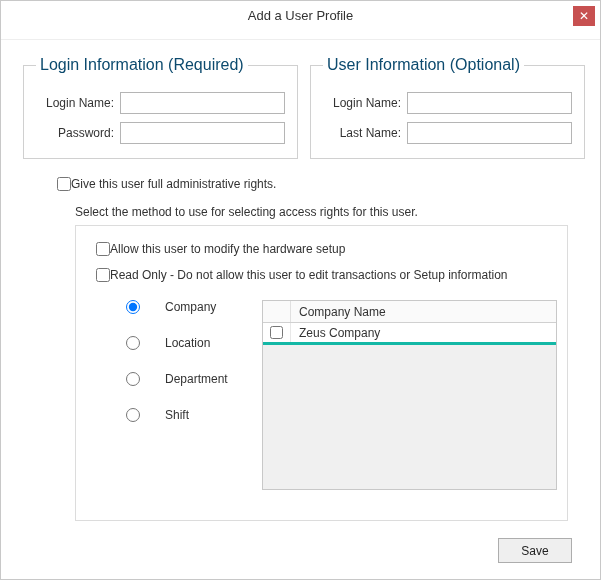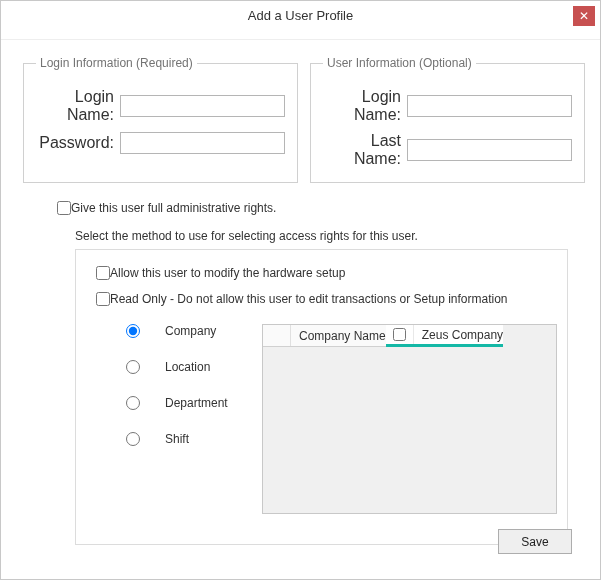--- a/index.html
+++ b/index.html
@@ -52,35 +52,35 @@
     gap: 12px;
     margin-bottom: 18px;
   }
   fieldset.group {
     border: 1px solid #d0d0d0;
     padding: 10px 12px 14px 12px;
     margin: 0;
     flex: 1;
   }
   fieldset.group > legend {
-    font-size: 12px;
-    color: #737373;
+    font-size: 16px;
+    color: #0c4a6e;
     padding: 0 4px;
   }
   .field-row {
     display: flex;
     align-items: center;
     margin-top: 8px;
   }
   .field-row label {
     width: 78px;
     text-align: right;
     margin-right: 6px;
     color: #333;
-    font-size: 16px;
+    font-size: 12px;
   }
   .field-row input[type="text"],
   .field-row input[type="password"] {
     flex: 1;
     height: 22px;
     border: 1px solid #b5b5b5;
     padding: 0 4px;
     font-size: 12px;
     background: #fff;
   }
@@ -127,21 +127,21 @@
   .radio-row input[type="radio"] {
     width: 14px;
     height: 14px;
     margin: 0;
   }
   .grid-col {
     flex: 1;
     border: 1px solid #c8c8c8;
     background: #f0f0f0;
     display: flex;
-    flex-direction: row;
+    flex-direction: column;
   }
   .grid-header {
     display: flex;
     background: #fafafa;
     border-bottom: 1px solid #d0d0d0;
     height: 22px;
     line-height: 22px;
     font-size: 12px;
   }
   .grid-header .col-chk {
@@ -169,21 +169,21 @@
     height: 100%;
   }
   .grid-row .col-chk input { width: 13px; height: 13px; margin: 0; }
   .grid-row .col-name {
     padding-left: 8px;
     flex: 1;
   }
   .button-row {
     position: absolute;
     right: 28px;
-    bottom: 25px;
+    bottom: 16px;
     display: flex;
     gap: 18px;
   }
   .btn {
     min-width: 74px;
     height: 25px;
     border: 1px solid #adadad;
     background: #efefef;
     font-size: 12px;
     color: #222;

